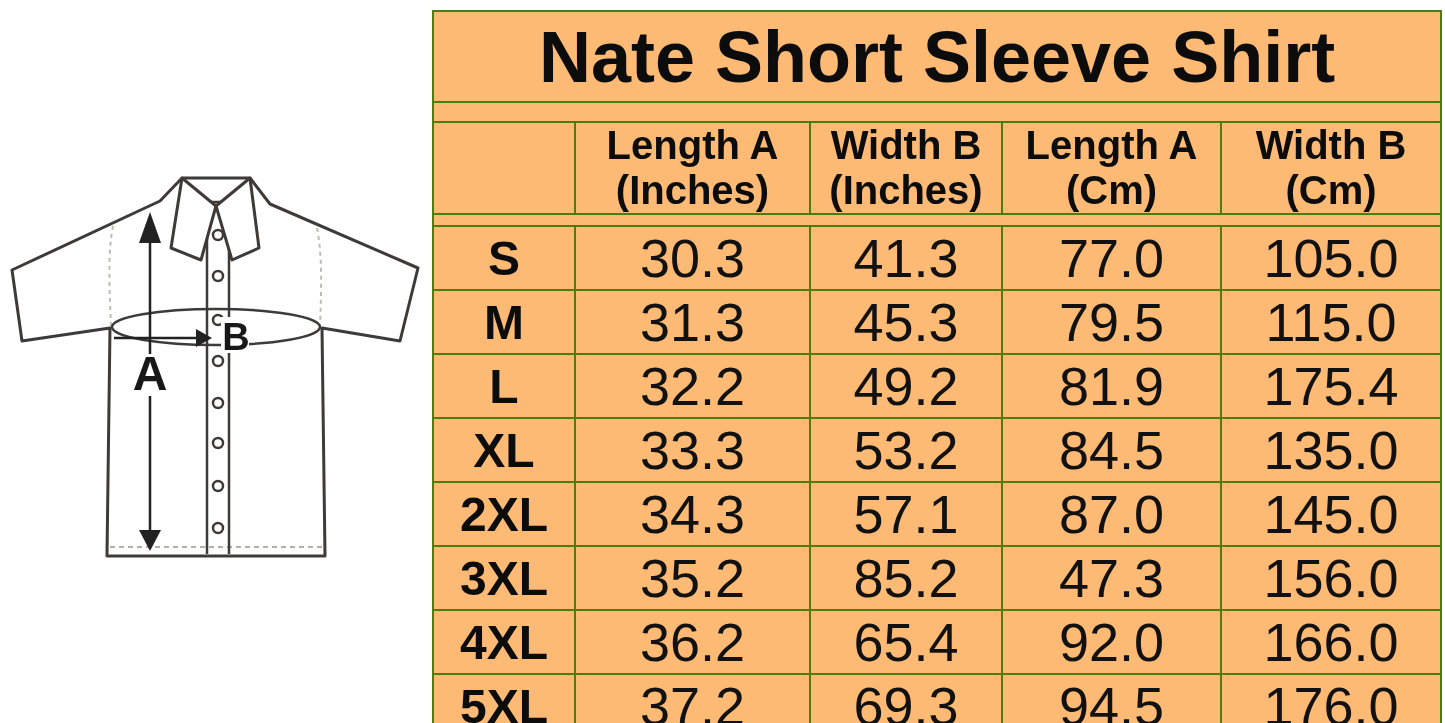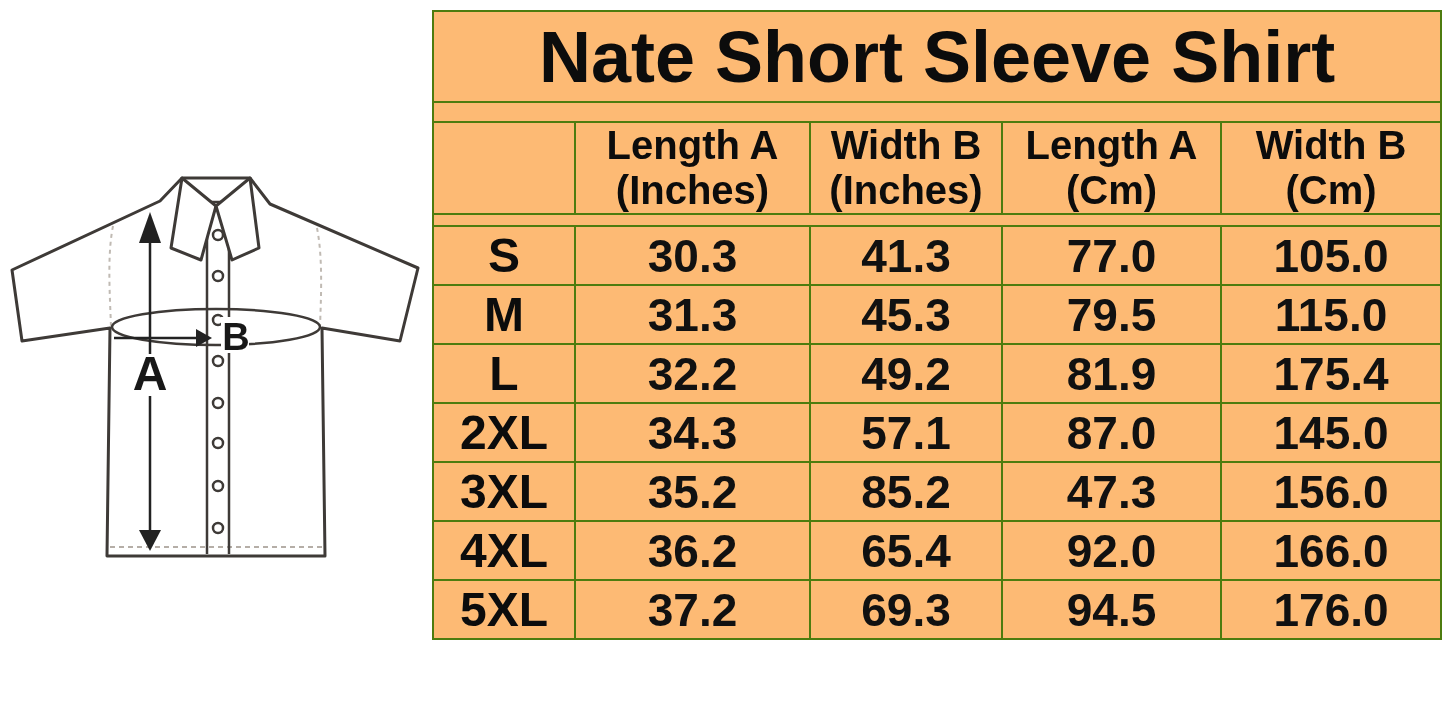--- a/index.html
+++ b/index.html
@@ -54,22 +54,22 @@
     white-space: pre-line;
     color: #0c0c0c;
     margin-left: 27px;
   }
   .size-cell {
     font-weight: bold;
     font-size: 48px;
     color: #0c0c0c;
   }
   .val-cell {
-    font-weight: bold;
-    font-size: 46px;
+    font-weight: normal;
+    font-size: 54px;
     color: #111;
   }
   .spacer-cell { background: #fff; }
 </style>
 </head>
 <body>
 
 <div class="diagram-wrap">
   <svg width="430" height="440" viewBox="0 0 430 440" xmlns="http://www.w3.org/2000/svg">
 
@@ -165,20 +165,27 @@
     <td class="val-cell">115.0</td>
   </tr>
       <tr class="data-row">
     <td class="size-cell">L</td>
     <td class="val-cell">32.2</td>
     <td class="val-cell">49.2</td>
     <td class="val-cell">81.9</td>
     <td class="val-cell">175.4</td>
   </tr>
       <tr class="data-row">
+    <td class="size-cell">XL</td>
+    <td class="val-cell">33.3</td>
+    <td class="val-cell">53.2</td>
+    <td class="val-cell">84.5</td>
+    <td class="val-cell">135.0</td>
+  </tr>
+      <tr class="data-row">
     <td class="size-cell">2XL</td>
     <td class="val-cell">34.3</td>
     <td class="val-cell">57.1</td>
     <td class="val-cell">87.0</td>
     <td class="val-cell">145.0</td>
   </tr>
       <tr class="data-row">
     <td class="size-cell">3XL</td>
     <td class="val-cell">35.2</td>
     <td class="val-cell">85.2</td>

